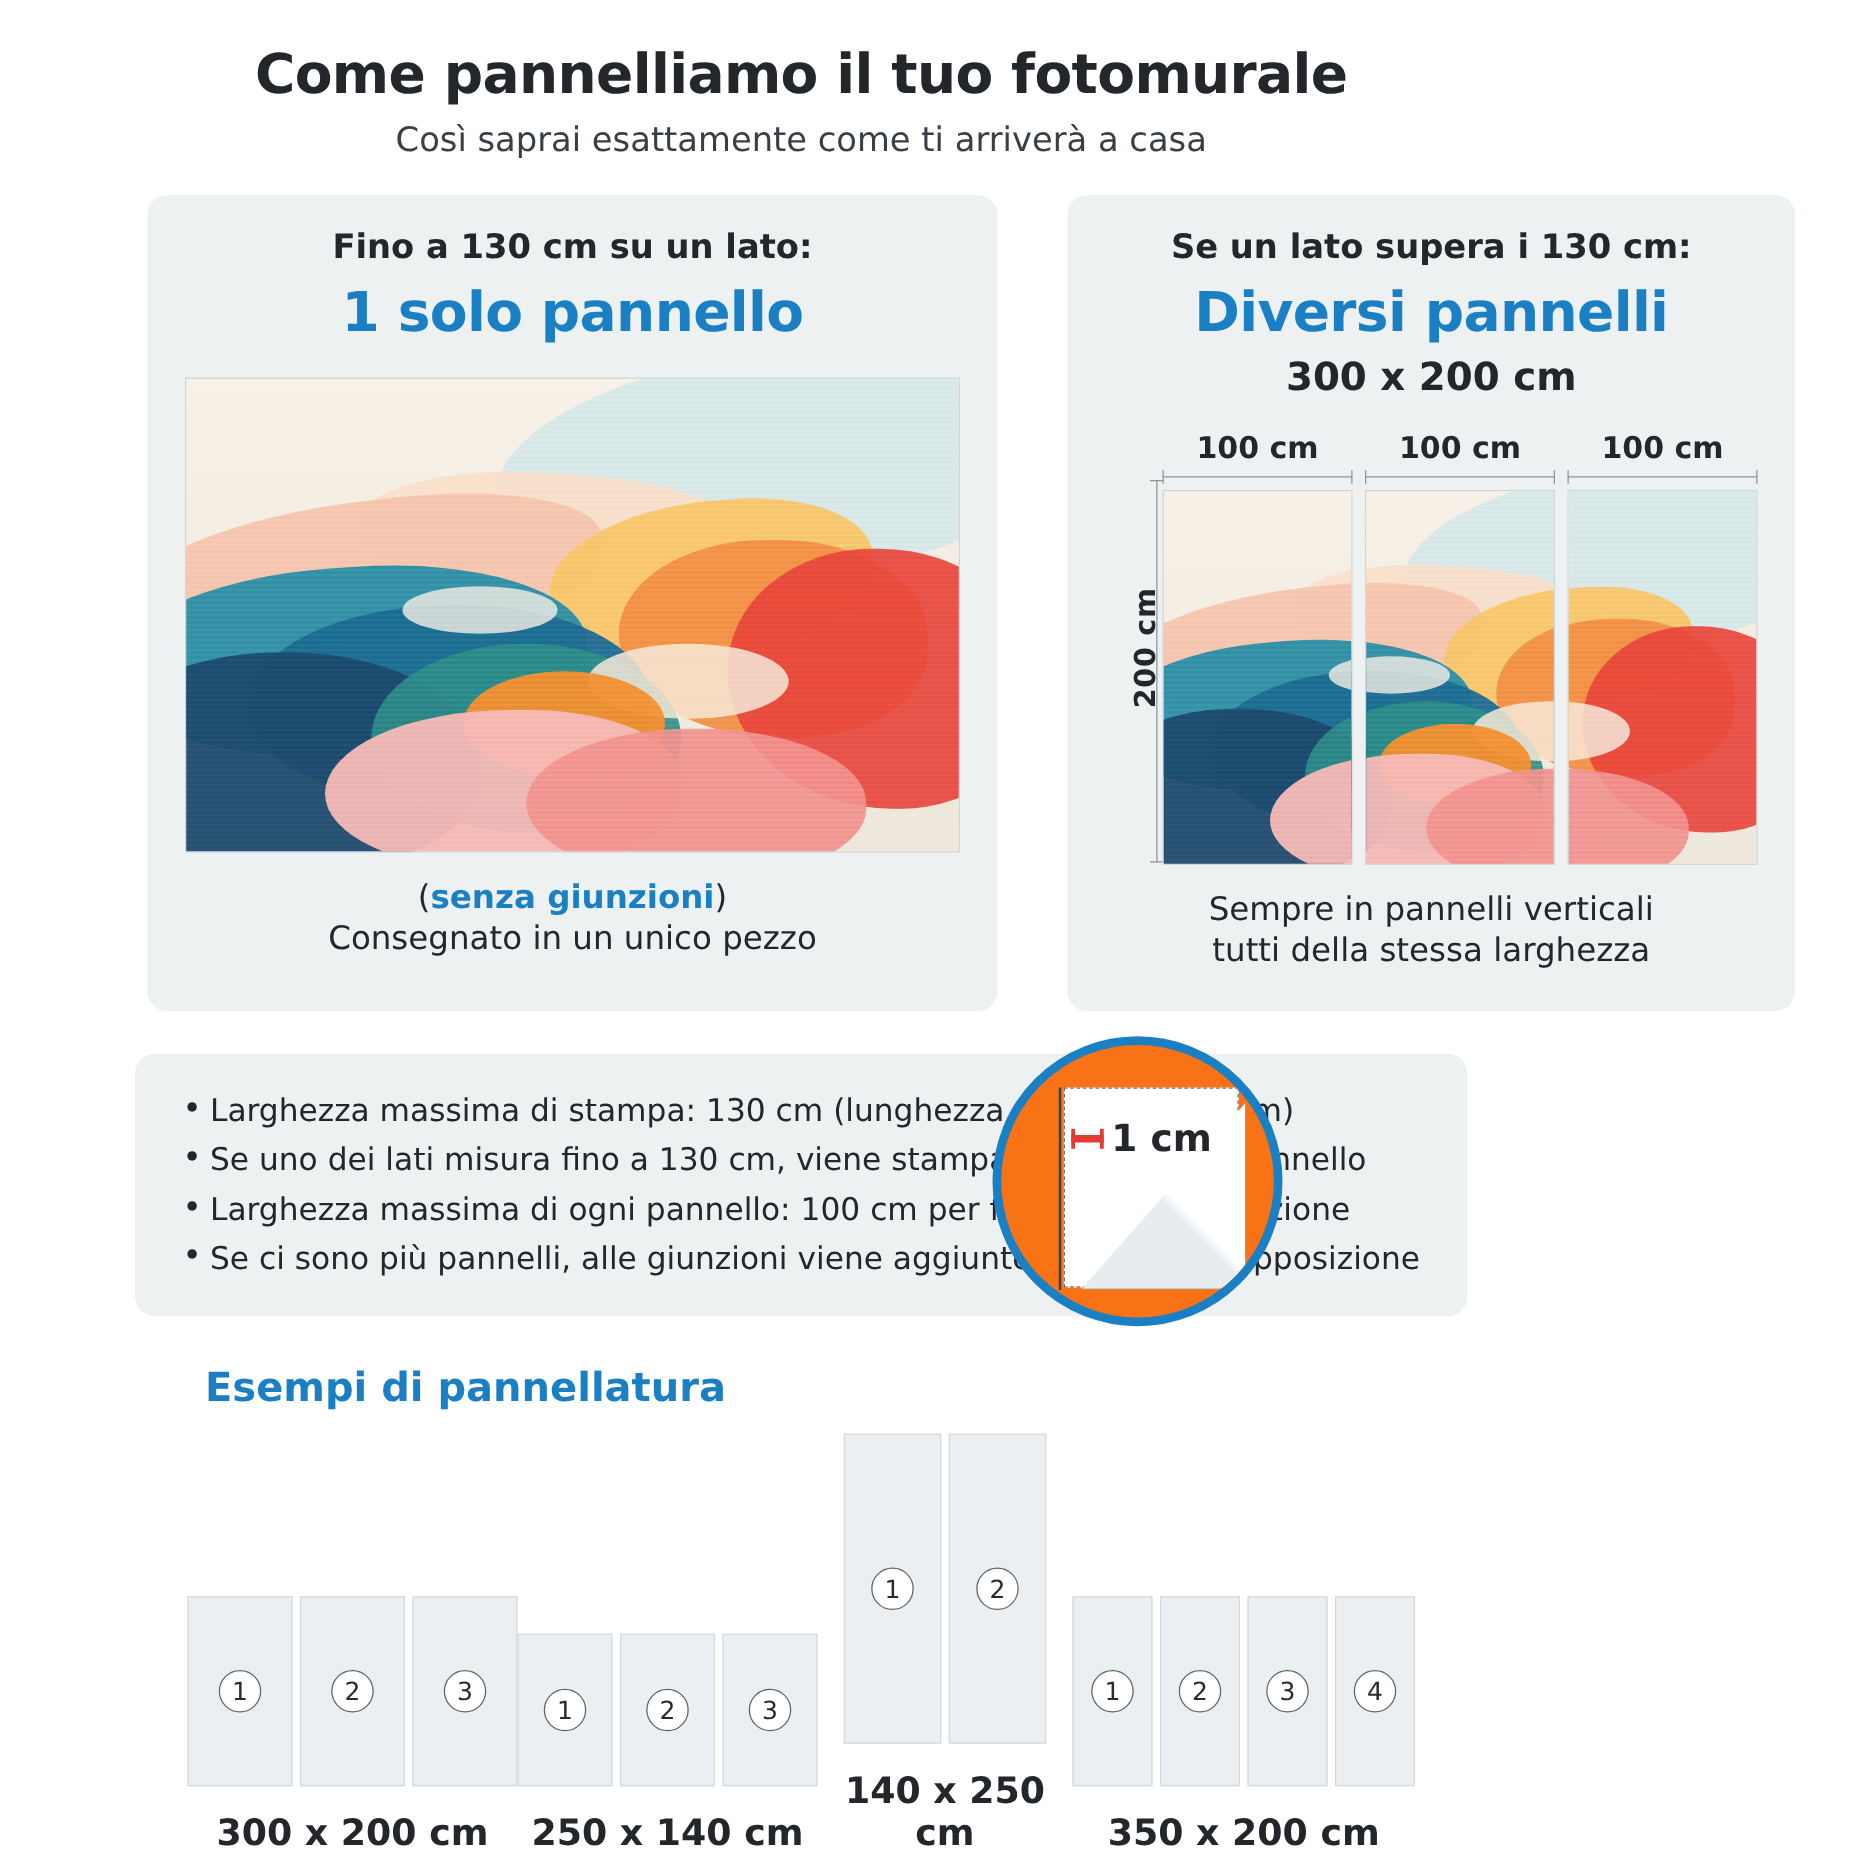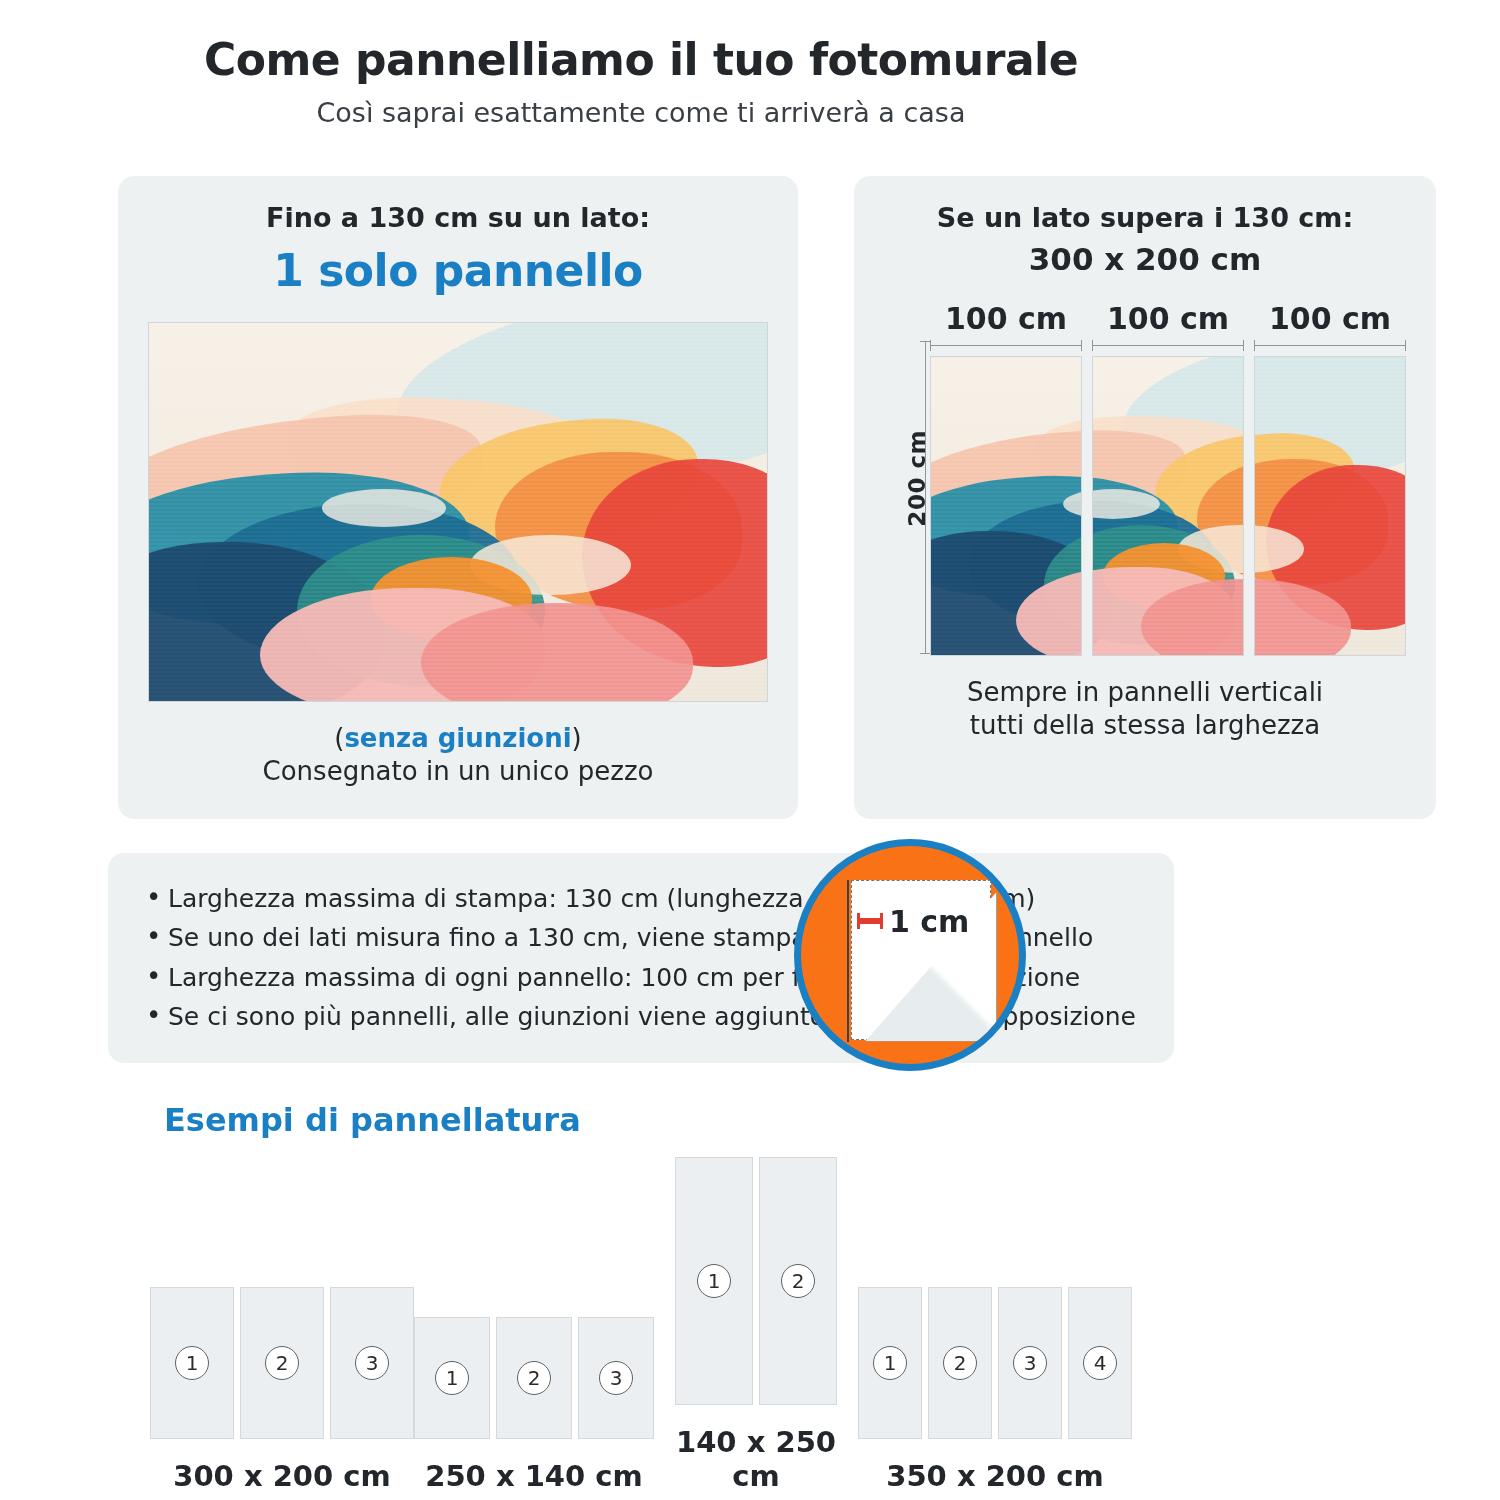--- a/index.html
+++ b/index.html
@@ -16,21 +16,21 @@
   .hdr { text-align: center; padding-top: 34px; }
   .hdr-title {
     font-size: 44px; font-weight: bold; color: #23272b; letter-spacing: -0.5px;
   }
   .hdr-sub {
     font-size: 27px; color: #3a3f45; margin-top: 12px; font-weight: normal;
   }
 
   
   .cards {
-    display: flex; margin: 48px 118px 0 118px; align-items: stretch;
+    display: flex; margin: 28px 118px 0 118px; align-items: stretch;
   }
   .card {
     background: #eef1f2; border-radius: 16px; padding: 26px 30px 30px 30px;
     flex: 1 1 0; text-align: center;
   }
   .card-divider {
     width: 2px; background: #c9d0d4; margin: 6px 28px; border-radius: 2px;
   }
   .card-kicker { font-size: 27px; font-weight: bold; color: #23272b; }
   .card-head {
@@ -88,21 +88,21 @@
     position:absolute; right: 4px; top: 40px; bottom: 2px; width: 1px; background:#8d969b;
   }
   .vline:before, .vline:after {
     content:""; position:absolute; left:-5px; width:11px; height:1px; background:#8d969b;
   }
   .vline:before { top: 0; }
   .vline:after  { bottom: 0; }
 
   .panel-group { display:flex; gap: 10px; }
   .panel-col { display:flex; flex-direction:column; align-items:center; }
-  .hdim { font-size: 30px; font-weight: bold; color:#23272b; margin-bottom: 4px; }
+  .hdim { font-size: 24px; font-weight: bold; color:#23272b; margin-bottom: 4px; }
   .hline { position: relative; width: 100%; height: 10px; }
   .hline i { position:absolute; left:0; right:0; top:5px; height:1px; background:#8d969b; }
   .hline i:before, .hline i:after {
     content:""; position:absolute; top:-5px; width:1px; height:11px; background:#8d969b;
   }
   .hline i:before { left:0; }
   .hline i:after  { right:0; }
   .art-panel { width: 152px; height: 300px; margin-top: 6px; }
   .art-panel .art-inner { width: 470px; height: 300px; }
   .p1 .art-inner { left: 0; }
@@ -219,20 +219,21 @@
           <span>(</span><span class="accent">senza giunzioni</span><span>)</span>
         </div>
         <div>Consegnato in un unico pezzo</div>
       </div>
     </div>
 
     <div class="card-divider"></div>
 
     <div class="card">
       <div class="card-kicker">Se un lato supera i 130 cm:</div>
+      <div class="card-head">Diversi pannelli</div>
       <div class="card-dims">300 x 200 cm</div>
 
       <div class="panels-wrap">
         <div class="dim-col">
           <span class="vdim">200 cm</span>
           <span class="vline"></span>
         </div>
 
         <div class="panel-group">
 

